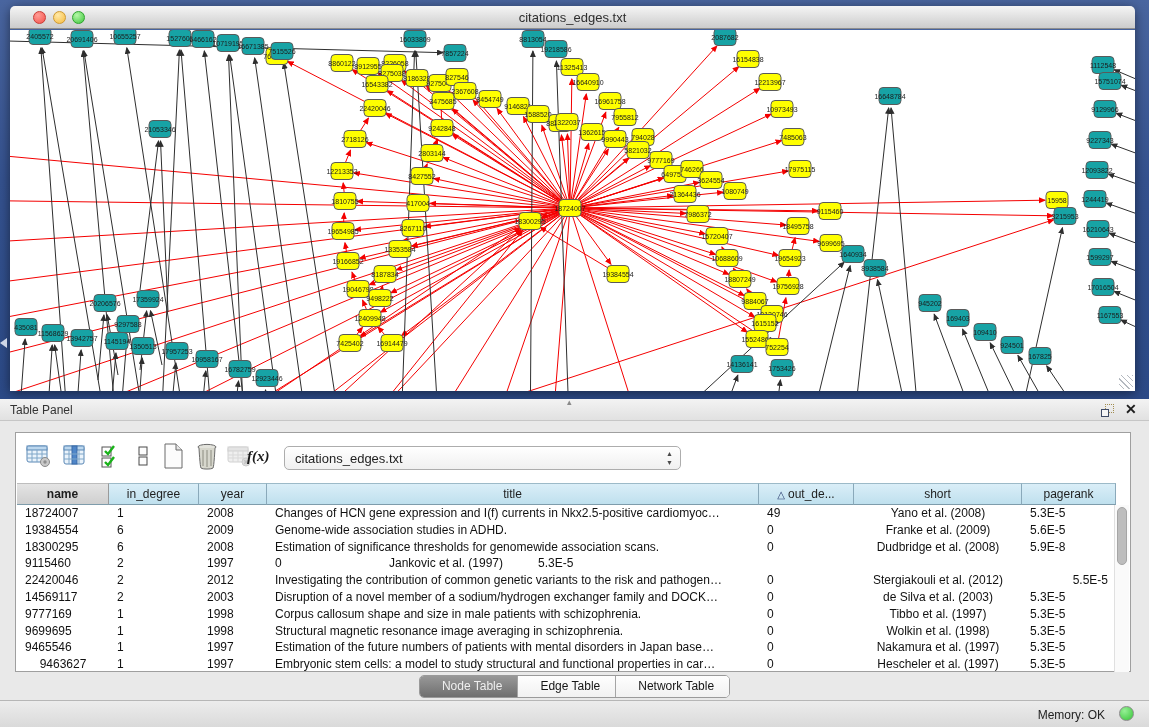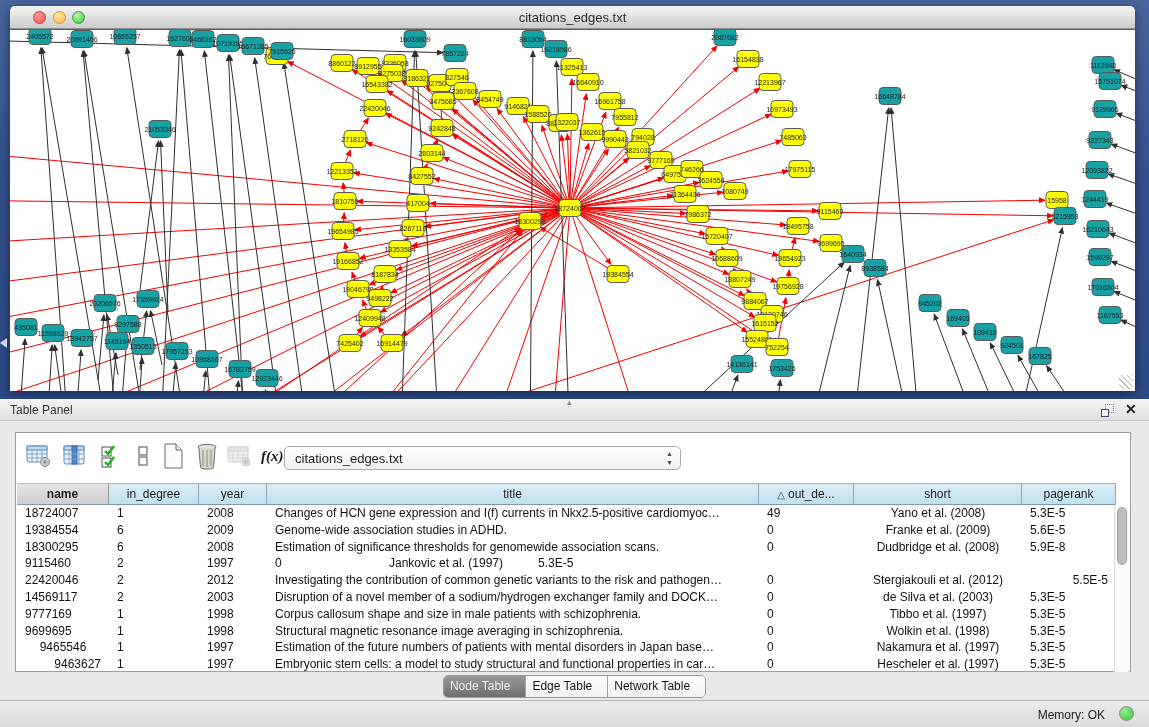--- a/index.html
+++ b/index.html
@@ -65,21 +65,21 @@
   .trow { height:16.8px; display:flex; }
   .tcell { padding:1px 8px 0 8px; white-space:nowrap; overflow:hidden; }
 
   .vscroll { position:absolute; right:1px; top:72px; width:15px; height:167px; background:#fafafa; border-left:1px solid #e0e0e0; }
   .vthumb { position:absolute; left:2px; top:2px; width:10px; height:58px; border-radius:6px;
     background:#bdbdbd; border:1px solid #a5a5a5; }
 
   
   .tabsrow { position:absolute; left:0; top:251px; width:100%; height:28px; text-align:center; }
   .seg { display:inline-flex; margin-top:3px; border:1px solid #9a9a9a; border-radius:5px; overflow:hidden; background:#fff; }
-  .segbtn { padding:3px 15px 4px 6px; font-size:12px; color:#161616;
+  .segbtn { padding:3px 15px 4px 22px; font-size:12px; color:#161616;
     background:linear-gradient(#fefefe,#f1f1f1); border-right:1px solid #a5a5a5; cursor:default; }
   .segbtn:last-child { border-right:none; }
   .segbtn.sel { background:linear-gradient(#989898,#6f6f6f); color:#efefef; }
 
   
   .statusbar { position:absolute; top:700px; left:0; width:1149px; height:27px;
     background:linear-gradient(#ececec,#dadada); border-top:1px solid #b6b6b6; font-size:12px; color:#222; }
   .memlabel { position:absolute; right:44px; top:7px; }
   .memdot { position:absolute; right:15px; top:5px; width:15px; height:15px; border-radius:50%;
     background:radial-gradient(circle at 35% 30%, #96f096, #36c436); border:1px solid #8a8a8a; }
@@ -816,21 +816,21 @@
       </button>
       <button class="tbtn" style="left:209px">
         <svg width="26" height="24" viewBox="0 0 26 24" opacity="0.45">
           <rect x="1" y="3" width="20" height="15" rx="2" fill="#dcdcdc" stroke="#9a9a9a"></rect>
           <rect x="1" y="3" width="20" height="4" fill="#c4c4c4" stroke="#9a9a9a"></rect>
           <path d="M6 7v11 M11 7v11 M16 7v11 M1 11h20 M1 14h20" stroke="#ababab" fill="none"></path>
           <circle cx="19" cy="18" r="4" fill="#b5b5b5" stroke="#8f8f8f"></circle>
           <path d="M17.3 16.3l3.4 3.4 M20.7 16.3l-3.4 3.4" stroke="#777" stroke-width="1.4"></path>
         </svg>
       </button>
-      <button class="tbtn" style="left:242px">
+      <button class="tbtn" style="left:228px">
         <svg width="28" height="22" viewBox="0 0 28 22">
           <text x="2" y="16" font-family="Liberation Serif, serif" font-style="italic" font-weight="bold" font-size="15" fill="#1a1a1a">f(x)</text>
         </svg>
       </button>
       <div class="combo">
         <span class="val">citations_edges.txt</span>
         <span class="stepper">▲<br>▼</span>
       </div>
     </div>
 
@@ -909,30 +909,30 @@
         <div class="trow">
           <div class="tcell" style="width: 92px; text-align: left;">9699695</div>
           <div class="tcell" style="width: 90px; text-align: left;">1</div>
           <div class="tcell" style="width: 68px; text-align: left;">1998</div>
           <div class="tcell" style="width: 492px; text-align: left;">Structural magnetic resonance image averaging in schizophrenia.</div>
           <div class="tcell" style="width: 95px; text-align: left;">0</div>
           <div class="tcell" style="width: 168px; text-align: center;">Wolkin et al. (1998)</div>
           <div class="tcell" style="width: 94px; text-align: left;">5.3E-5</div>
         </div>
         <div class="trow">
-          <div class="tcell" style="width: 92px; text-align: center;">9465546</div>
+          <div class="tcell" style="width: 92px; text-align: left;">9465546</div>
           <div class="tcell" style="width: 90px; text-align: left;">1</div>
           <div class="tcell" style="width: 68px; text-align: left;">1997</div>
           <div class="tcell" style="width: 492px; text-align: left;">Estimation of the future numbers of patients with mental disorders in Japan base…</div>
           <div class="tcell" style="width: 95px; text-align: left;">0</div>
           <div class="tcell" style="width: 168px; text-align: center;">Nakamura et al. (1997)</div>
           <div class="tcell" style="width: 94px; text-align: left;">5.3E-5</div>
         </div>
         <div class="trow">
-          <div class="tcell" style="width: 92px; text-align: right;">9463627</div>
+          <div class="tcell" style="width: 92px; text-align: center;">9463627</div>
           <div class="tcell" style="width: 90px; text-align: left;">1</div>
           <div class="tcell" style="width: 68px; text-align: left;">1997</div>
           <div class="tcell" style="width: 492px; text-align: left;">Embryonic stem cells: a model to study structural and functional properties in car…</div>
           <div class="tcell" style="width: 95px; text-align: left;">0</div>
           <div class="tcell" style="width: 168px; text-align: center;">Hescheler et al. (1997)</div>
           <div class="tcell" style="width: 94px; text-align: left;">5.3E-5</div>
         </div>
       </div>
     <div class="vscroll">
       <div class="vthumb"></div>

